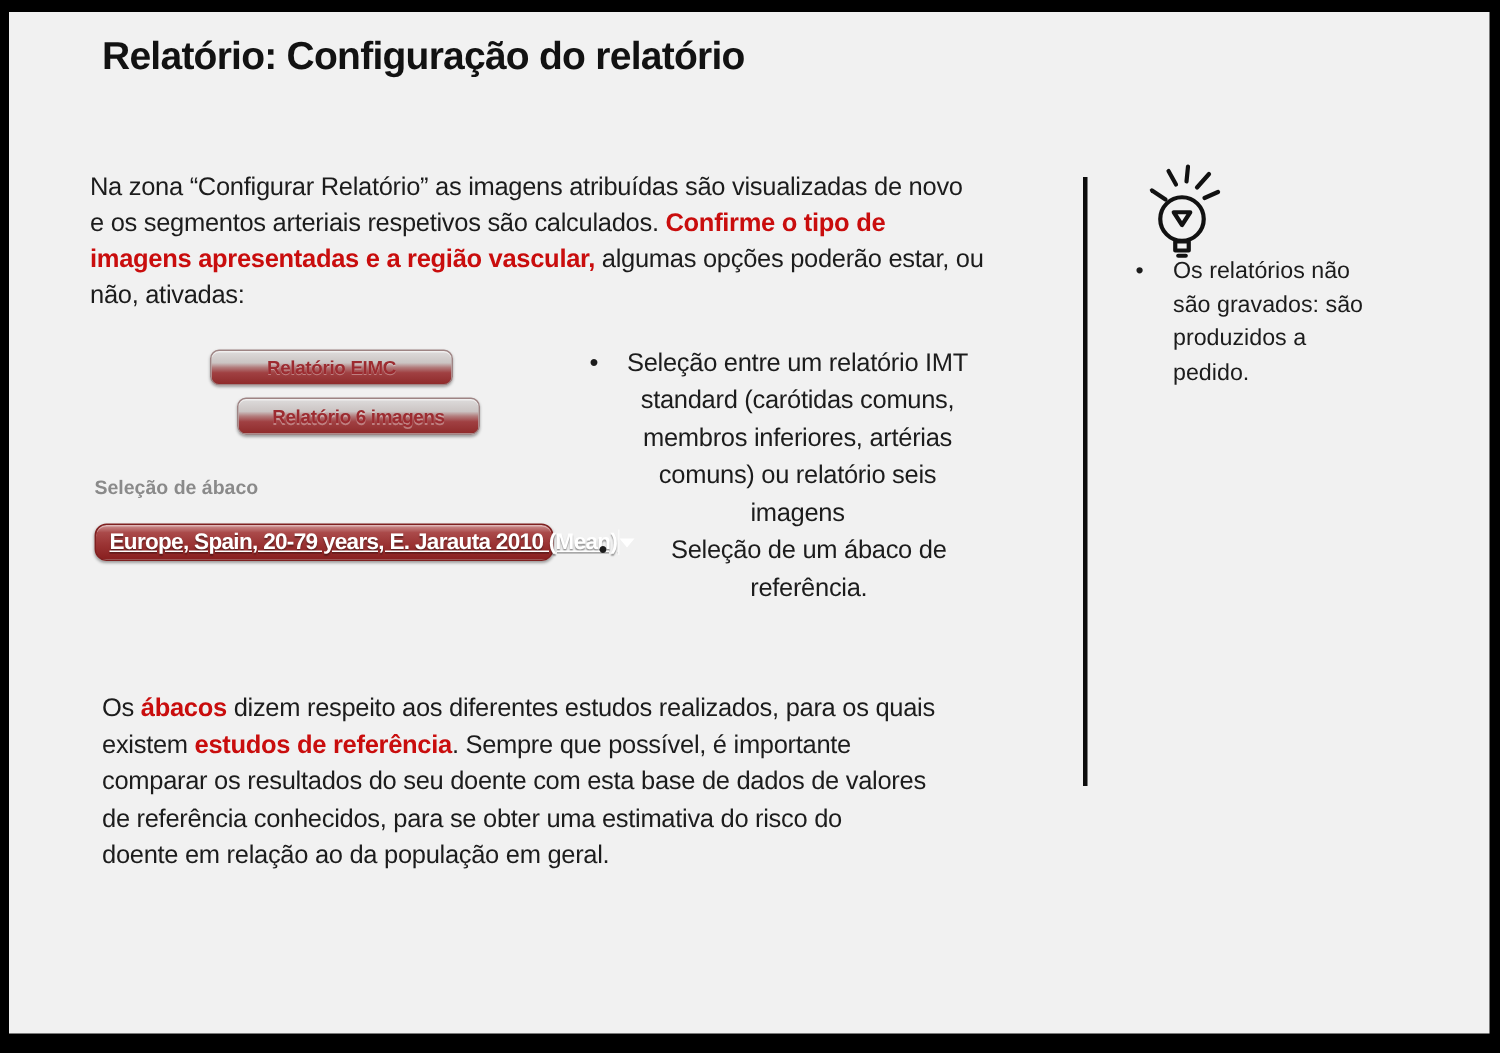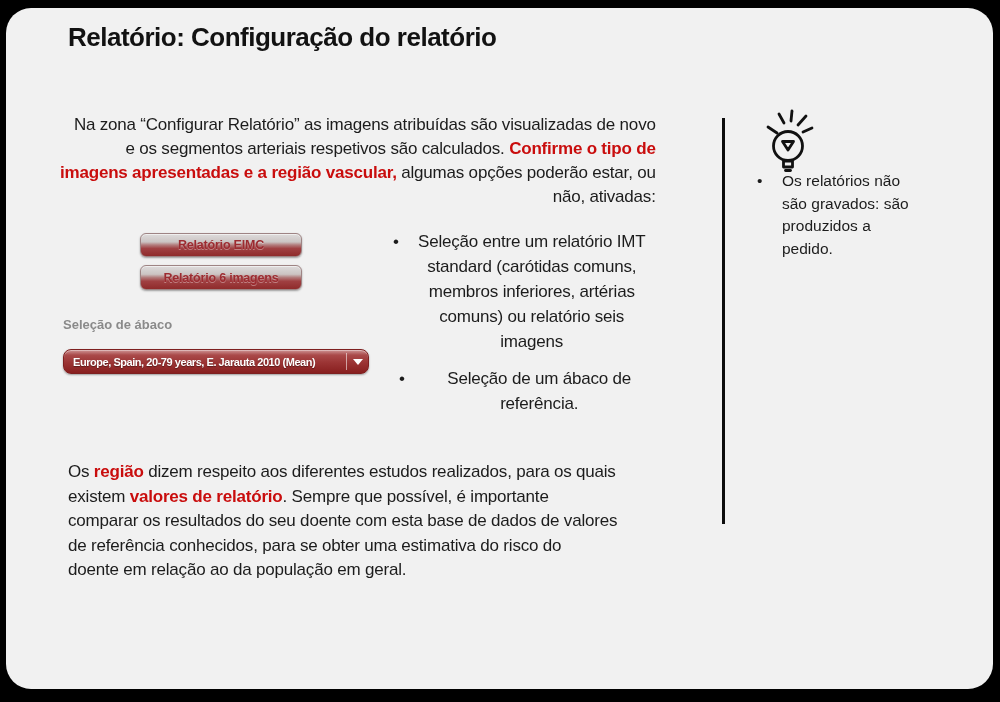--- a/index.html
+++ b/index.html
@@ -6,60 +6,60 @@
     --background:#f1f1f1;
     --accent-red:#c90d0d;
     --button-text-red:#9c2b30;
     --label-gray:#8a8a8a;
     --ink:#1c1c1c;
   }
   *{margin:0;padding:0;box-sizing:border-box;}
   html,body{width:1000px;height:702px;overflow:hidden;background:#000;
     font-family:"Liberation Sans","DejaVu Sans",sans-serif;}
   .frame{position:relative;width:1000px;height:702px;background:#000;}
-  .slide{position:absolute;left:6px;top:8px;right:7px;bottom:13px;background:var(--background);border-radius:25px;}
+  .slide{position:absolute;left:6px;top:8px;right:7px;bottom:13px;background:var(--background);}
 
   .page-title{position:absolute;left:62px;top:14px;font-size:26px;font-weight:bold;
     letter-spacing:-0.5px;color:#121212;white-space:pre;}
 
   .rich{white-space:pre;color:var(--ink);}
   .rich .em{color:var(--accent-red);font-weight:bold;}
 
-  .intro{position:absolute;left:54px;top:105px;font-size:17px;line-height:24px;letter-spacing:-0.2px;text-align:right;}
+  .intro{position:absolute;left:54px;top:105px;font-size:17px;line-height:24px;letter-spacing:-0.2px;}
 
   
   .btn-col{position:absolute;left:134px;top:225px;width:150px;}
   .gloss-btn{width:162px;height:24px;margin-bottom:8px;border-radius:6px;
     border:1px solid #9e8484;
     background:linear-gradient(180deg,#dedcdc 0%,#cbc4c3 36%,#b27c7c 50%,#a04042 66%,#8f2b2b 100%);
     box-shadow:0 1px 2px rgba(0,0,0,0.35), inset 0 1px 0 rgba(255,255,255,0.55);
     color:var(--button-text-red);font-weight:bold;font-size:12.5px;letter-spacing:-0.2px;
     display:flex;align-items:center;justify-content:center;
     text-shadow:0 1px 0 rgba(255,255,255,0.35);cursor:pointer;}
-  .gloss-btn:last-child{height:25px;}
+  .gloss-btn:last-child{height:25px;margin-left:18px;}
 
   .abaco-label{position:absolute;left:57px;top:309px;width:306px;
     font-size:13px;font-weight:bold;color:var(--label-gray);}
 
   .dropdown{position:absolute;left:57px;top:341px;width:306px;height:25px;border-radius:8px;
     border:1px solid #7e2020;
     background:linear-gradient(180deg,#cf9696 0%,#aa4a4a 22%,#9b3434 55%,#881f1f 100%);
     box-shadow:0 1px 2px rgba(0,0,0,0.35), inset 0 1px 0 rgba(255,255,255,0.35);
     display:flex;align-items:center;cursor:pointer;}
-  .dropdown-text{flex:1;padding-left:9px;color:#fff;font-weight:bold;font-size:11px;
-    letter-spacing:-0.45px;white-space:nowrap;text-shadow:0 1px 1px rgba(0,0,0,0.4);}
+  .dropdown-text{flex:1;padding-left:9px;color:#fff;font-weight:bold;font-size:15px;
+    letter-spacing:-0.45px;white-space:nowrap;text-shadow:0 1px 1px rgba(0,0,0,0.4);text-decoration:underline;}
   .dropdown-arrow-box{width:22px;height:17px;border-left:1px solid rgba(255,255,255,0.55);
     display:flex;align-items:center;justify-content:center;}
   .tri-down{width:0;height:0;border-left:5px solid transparent;border-right:5px solid transparent;
     border-top:6px solid #fff;}
 
   .options-list{position:absolute;left:385px;top:221px;list-style:none;font-size:17px;
     line-height:25px;letter-spacing:-0.2px;color:var(--ink);text-align:center;}
   .options-list li{position:relative;padding-left:27px;white-space:pre;}
-  .options-list li.indent-more{padding-left:42px;margin-top:12px;}
+  .options-list li.indent-more{padding-left:42px;}
   .options-list li::before{content:"•";position:absolute;left:2px;top:0;font-size:17px;}
   .options-list li.indent-more::before{left:8px;}
 
   .footer-par{position:absolute;left:62px;top:452px;font-size:17px;line-height:24.5px;
     letter-spacing:-0.2px;}
 
   .tips-divider{position:absolute;left:716px;top:110px;width:3px;height:406px;background:#0d0d0d;}
 
   .bulb{position:absolute;left:755px;top:98px;width:56px;height:70px;}
 
@@ -99,22 +99,22 @@
     <ul class="options-list">
       <li>Seleção entre um relatório IMT
 standard (carótidas comuns,
 membros inferiores, artérias
 comuns) ou relatório seis
 imagens</li>
       <li class="indent-more">Seleção de um ábaco de
 referência.</li>
     </ul>
 
-    <div class="footer-par rich"><span>Os </span><span class="em">região</span><span> dizem respeito aos diferentes estudos realizados, para os quais
-existem </span><span class="em">valores de relatório</span><span>. Sempre que possível, é importante
+    <div class="footer-par rich"><span>Os </span><span class="em">ábacos</span><span> dizem respeito aos diferentes estudos realizados, para os quais
+existem </span><span class="em">estudos de referência</span><span>. Sempre que possível, é importante
 comparar os resultados do seu doente com esta base de dados de valores
 de referência conhecidos, para se obter uma estimativa do risco do
 doente em relação ao da população em geral.</span></div>
 
     <div class="tips-divider"></div>
 
     <svg class="bulb" viewBox="0 0 56 70" fill="none" stroke="#111" stroke-width="2.8" stroke-linecap="round" stroke-linejoin="round">
       <path d="M7 21 L16 27"></path>
       <path d="M18 8 L23 17"></path>
       <path d="M31 5 L30 15"></path>

